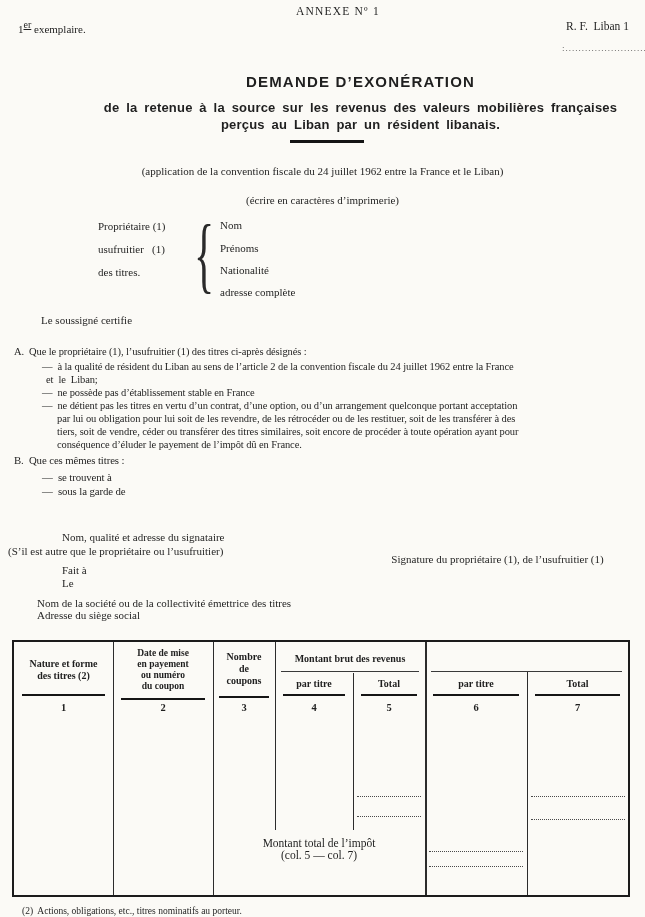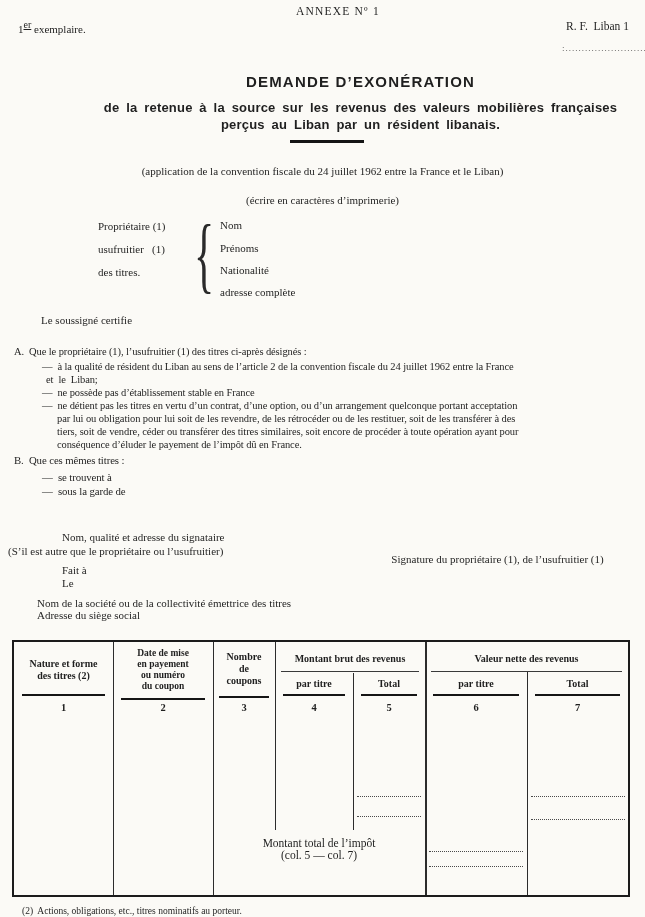--- a/index.html
+++ b/index.html
@@ -111,21 +111,20 @@
       <div>ou  numéro</div>
       <div>du coupon</div>
     </div>
     <div class="th" style="left:199px;top:9px;width:62px;">
       <div>Nombre</div>
       <div>de</div>
       <div>coupons</div>
     </div>
 
     <div class="th" style="left:261px;top:11px;width:150px;">Montant brut des revenus</div>
-    <div class="th" style="left:411px;top:11px;width:203px;">Valeur nette des revenus</div>
     <div class="hthin" style="left:267px;top:29px;width:138px;"></div>
     <div class="hthin" style="left:417px;top:29px;width:191px;"></div>
 
     <div class="th" style="left:261px;top:36px;width:78px;">par titre</div>
     <div class="th" style="left:339px;top:36px;width:72px;">Total</div>
     <div class="th" style="left:411px;top:36px;width:102px;">par titre</div>
     <div class="th" style="left:513px;top:36px;width:101px;">Total</div>
 
     <div class="hthick" style="left:8px;top:52px;width:83px;"></div>
     <div class="hthick" style="left:107px;top:56px;width:84px;"></div>

